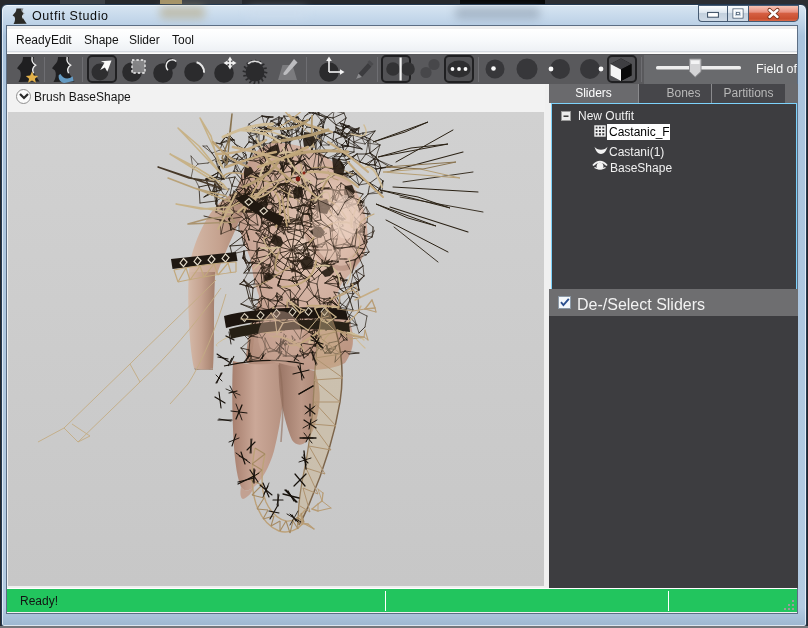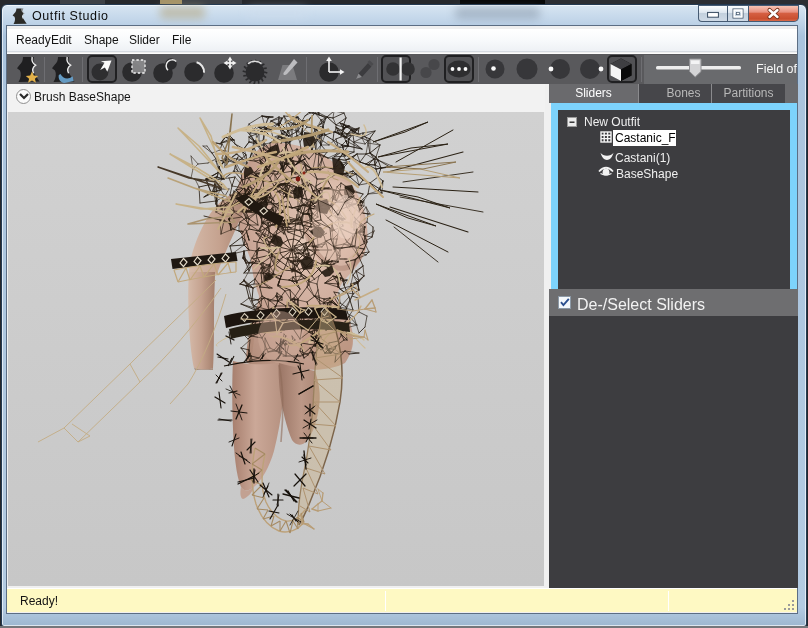--- a/index.html
+++ b/index.html
@@ -47,30 +47,30 @@
 #brushbar .circ { position:absolute; left:9px; top:5px; width:15px; height:15px; border:1px solid #8f8f8f; border-radius:50%; background:#fbfbfb; }
 #brushbar .txt { position:absolute; left:27px; top:6px; font-size:12px; color:#141414; }
 
 
 #viewport { left:8px; top:112px; width:536px; height:474px; background:linear-gradient(180deg,#d1d1d1 0%,#cbcbcb 60%,#c7c7c7 100%); overflow:hidden; }
 
 
 #tabbar { left:549px; top:84px; width:249px; height:19px; background:#6a6a6d; }
 .tab { position:absolute; top:0; height:19px; font-size:12px; color:#ffffff; text-align:center; line-height:19px; }
 .tab.inactive { background:#46464a; color:#b8b8b8; border-left:1px solid #8a8a8d; }
-#tree { left:551px; top:103px; width:246px; height:206px; background:#3d3d40; border:7px solid #7dd3fc;padding-left:24px; }
+#tree { left:551px; top:103px; width:246px; height:206px; background:#3d3d40; border:1px solid #7dd3fc;padding-left:24px; }
 .trow { position:absolute; left:0; font-size:12px; color:#f0f0f0; height:16px; line-height:16px; }
 #selrow { position:absolute; left:55px; top:20px; width:63px; height:16px; background:#ffffff; color:#000000; font-size:12px; line-height:16px; padding-left:2px; }
 #desel { left:549px; top:289px; width:249px; height:27px; background:#6e6e70; }
 #desel .cb { position:absolute; left:9px; top:7px; width:13px; height:13px; background:#f4f8fb; border:1px solid #8c99a6; }
 #desel .txt { position:absolute; left:28px; top:7px; font-size:16px; color:#f2f2f2; }
 #darkpanel { left:549px; top:316px; width:249px; height:272px; background:#3d3d40; }
 
 
-#statusbar { left:7px; top:588px; width:790px; height:24px; background:#fef9c3; border-top:1px solid #ffffff; }
+#statusbar { left:7px; top:588px; width:790px; height:24px; background:#22c55e; border-top:1px solid #ffffff; }
 #statusbar .txt { position:absolute; left:13px; top:5px; font-size:12px; color:#131313; }
 .ssep { position:absolute; top:2px; width:1px; height:20px; background:#cdcdcd; border-right:1px solid #ffffff; }
 </style>
 </head>
 <body>
 <div class="abs" id="desk">
   <div class="seg" style="left:60px;width:45px;background:#3e4146;"></div>
   <div class="seg" style="left:160px;width:22px;background:#a59367;"></div>
   <div class="seg" style="left:182px;width:60px;background:#3c4046;"></div>
   <div class="seg" style="left:460px;width:85px;background:#070707;"></div>
@@ -114,21 +114,21 @@
         </svg>
     </div>
   </div>
 </div>
 
 <div class="abs" id="menubar">
   <span style="left:9px;">Ready</span>
   <span style="left:44px;">Edit</span>
   <span style="left:77px;">Shape</span>
   <span style="left:122px;">Slider</span>
-  <span style="left:165px;">File</span>
+  <span style="left:165px;">Tool</span>
 </div>
 
 <div class="abs" id="toolbar">
   <div class="lighter"></div>
 
   <div class="tsep" style="left:37px;"></div>
   <div class="tsep" style="left:75px;"></div>
   <div class="tsep" style="left:299px;"></div>
   <div class="tsep" style="left:370px;"></div>
   <div class="tsep" style="left:471px;"></div>

